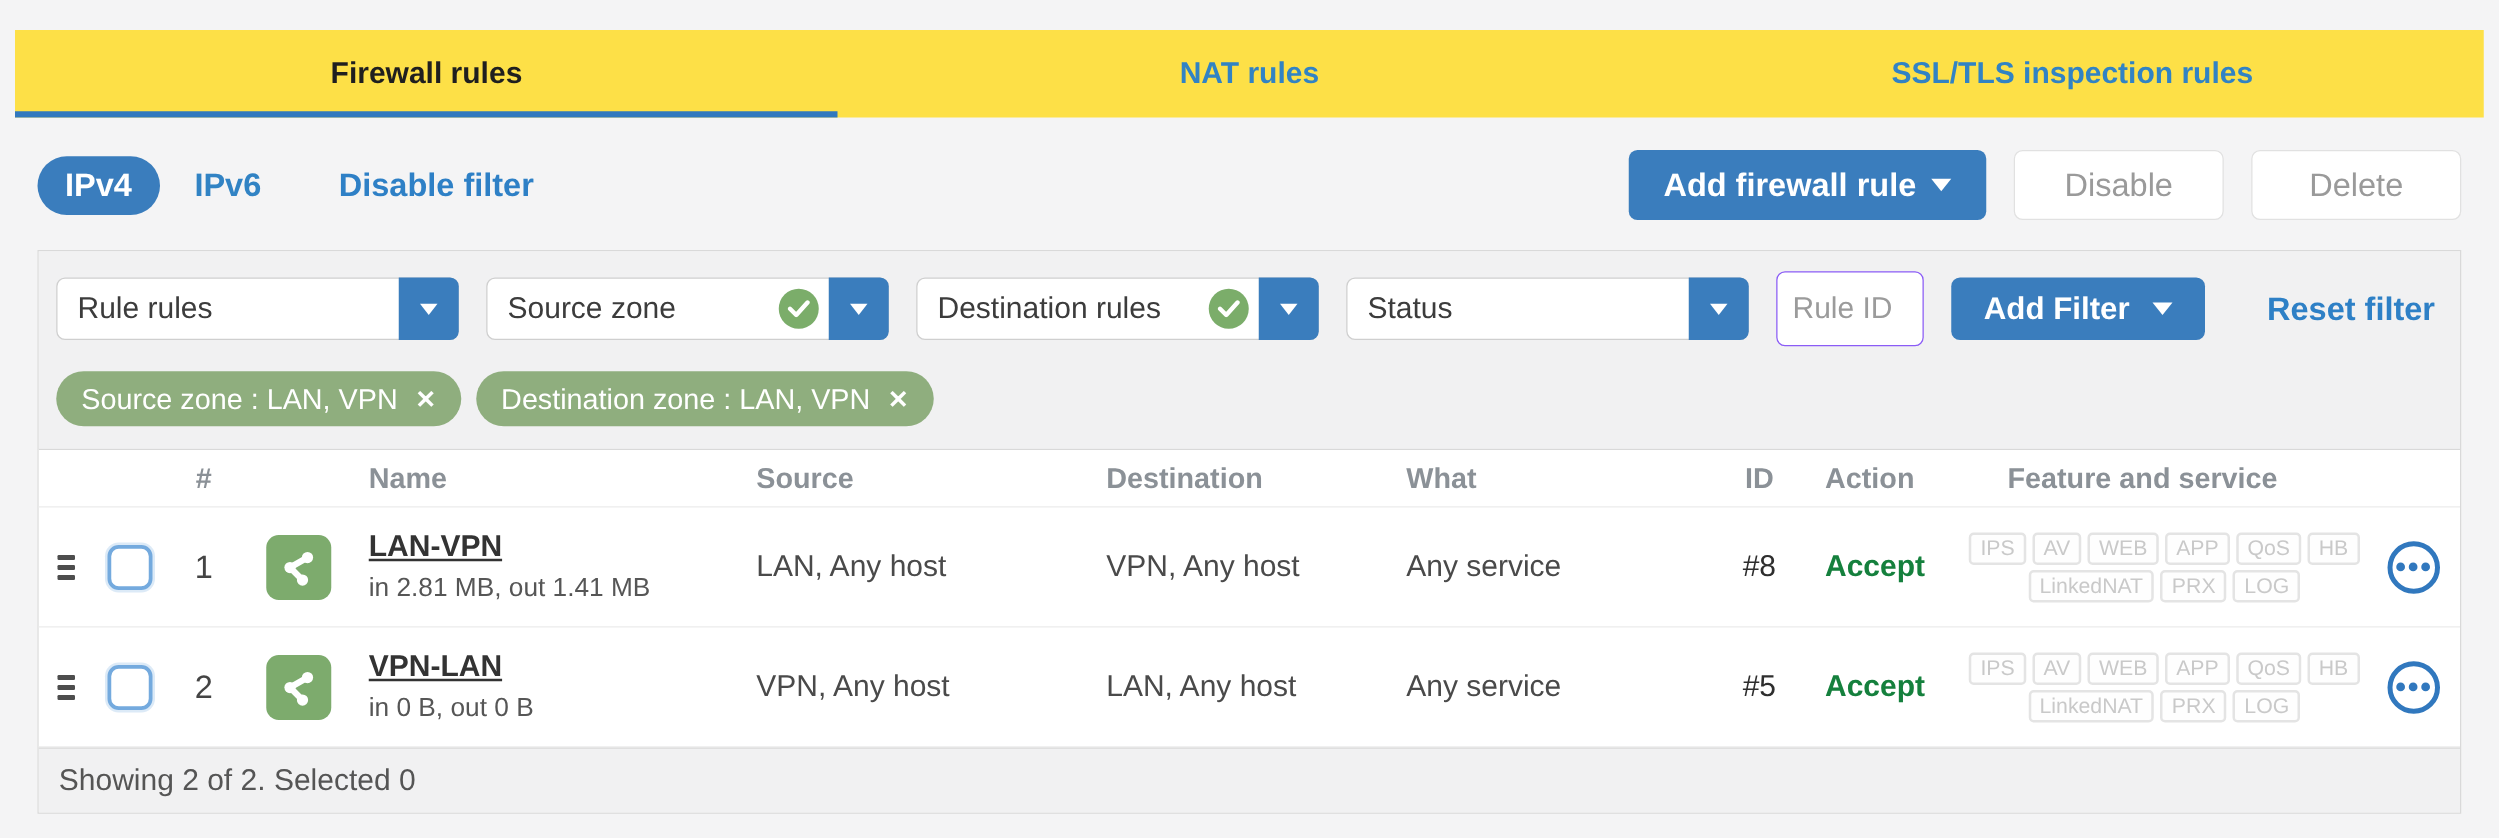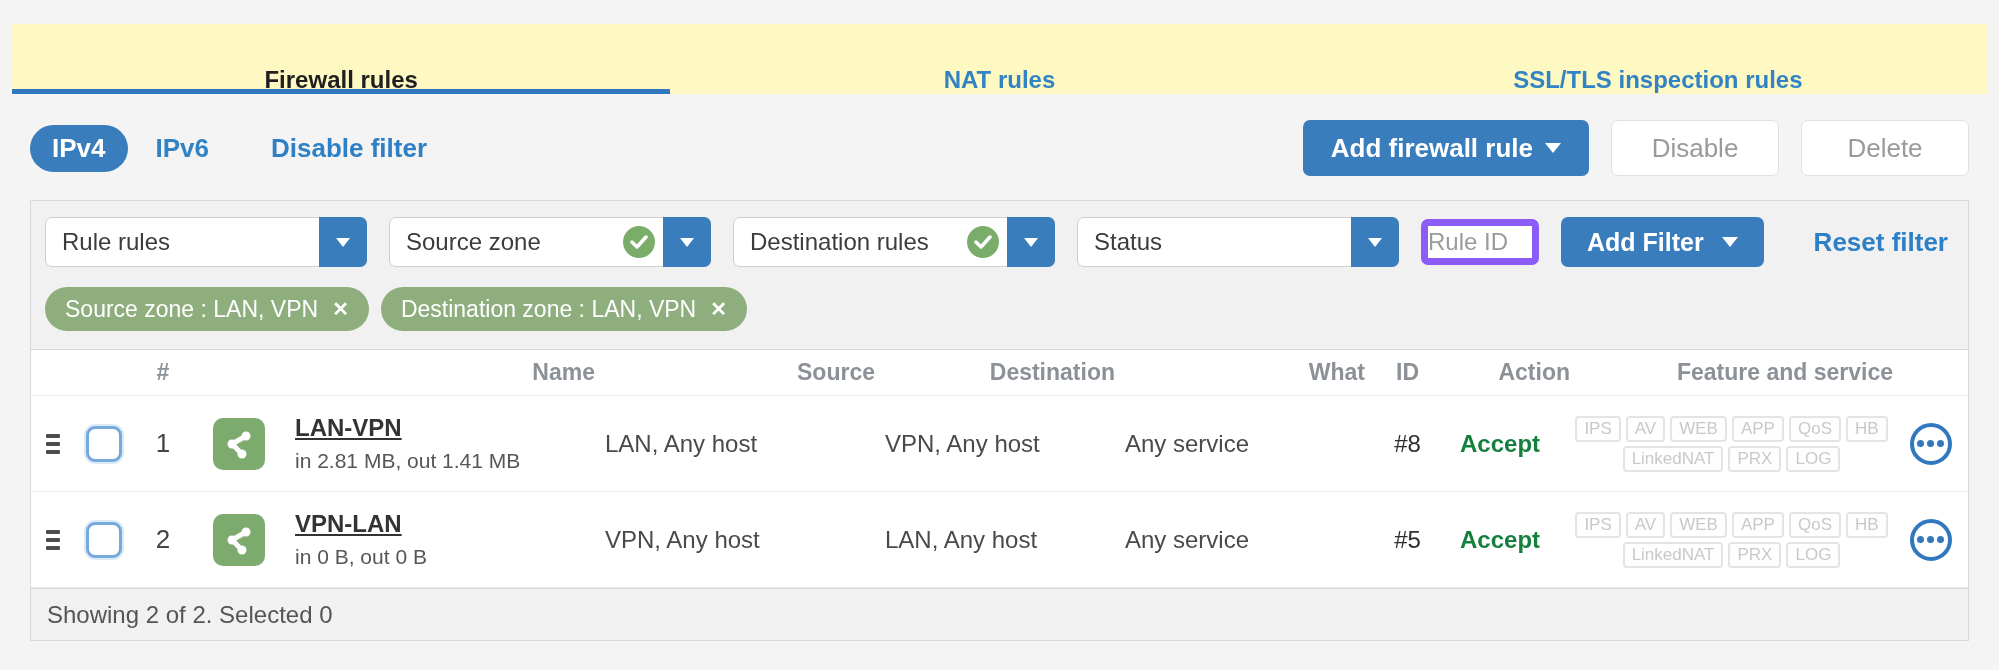--- a/index.html
+++ b/index.html
@@ -1,19 +1,19 @@
 <!DOCTYPE html>
 <html><head>
 <meta charset="utf-8">
 <style>
   * { margin:0; padding:0; box-sizing:border-box; }
   html,body { width:1999px; height:670px; background:#f4f4f5; font-family:"Liberation Sans", sans-serif; overflow:hidden; }
 
   
-  .tabbar { margin:24px 12px 0; height:70px; background:#fef9c3; display:flex;align-items:flex-end; }
+  .tabbar { margin:24px 12px 0; height:70px; background:#fde047; display:flex; }
   .tab { flex:1; display:flex; align-items:center; justify-content:center; position:relative;
          font-size:24px; font-weight:bold; color:#3183c4; cursor:pointer; }
   .tab.active { color:#1f1f1f; }
   .tab.active::after { content:""; position:absolute; left:0; right:0; bottom:0; height:5px; background:#3178be; }
 
   
   .toolbar { margin:26px 30px 0; display:flex; align-items:center; height:56px; }
   .pill { background:#3a7dbd; color:#fff; font-size:26px; font-weight:bold; padding:8px 22px; border-radius:28px; }
   .ipv6 { color:#3183c4; font-size:26px; font-weight:bold; margin-left:28px; }
   .link { color:#2e80c6; font-size:26px; font-weight:bold; cursor:pointer; }
@@ -29,37 +29,37 @@
   .panel { margin:24px 30px 0; border:1px solid #d9d9d9; }
   .filter-section { background:#f1f1f2; padding:16px 14px 18px; }
   .filter-row { display:flex; align-items:center; gap:22px; }
   .dd { width:322px; height:50px; background:#fff; border:1px solid #cfcfcf; border-radius:7px; display:flex; align-items:center; position:relative; }
   .dd-label { font-size:24px; color:#3c3c3c; padding-left:16px; }
   .dd-btn { margin-left:auto; width:48px; height:50px; margin-right:-1px; background:#3a7dbd; border-radius:0 7px 7px 0;
             display:flex; align-items:center; justify-content:center; cursor:pointer; }
   .dd-btn .chev { border-left-width:7px; border-right-width:7px; border-top-width:9px; }
   .check-circle { width:32px; height:32px; border-radius:50%; background:#7bad6a; display:flex; align-items:center; justify-content:center; margin-left:auto; margin-right:8px; flex:none; }
   .check-circle + .dd-btn { margin-left:0; }
-  .rule-id { width:118px; height:46px; border:7px solid #8b5cf6; border-radius:7px; background:#fff; font-size:24px; color:#9b9b9b;
-             padding-left:0; font-family:"Liberation Sans", sans-serif; outline:none; }
+  .rule-id { width:118px; height:60px; border:1px solid #8b5cf6; border-radius:7px; background:#fff; font-size:24px; color:#9b9b9b;
+             padding-left:12px; font-family:"Liberation Sans", sans-serif; outline:none; }
   .rule-id::placeholder { color:#9b9b9b; }
   .add-filter { height:50px; background:#3a7dbd; color:#fff; font-weight:bold; font-size:25px; border-radius:7px; padding:0 26px; gap:18px; }
   .add-filter .chev { border-left-width:8px; border-right-width:8px; border-top-width:10px; }
   .reset { margin-left:auto; margin-right:6px; }
 
   .chips-row { display:flex; gap:12px; margin-top:20px; }
   .chip { background:#8fae7e; color:#fff; font-size:23px; padding:0 20px; height:44px; border-radius:23px;
           display:flex; align-items:center; gap:14px; }
   .chip .x { font-weight:bold; font-size:20px; cursor:pointer; }
 
   
   .table { background:#fff; border-top:1px solid #d9d9d9; }
   .grid { display:grid; grid-template-columns:44px 58px 60px 92px 310px 280px 240px 250px 85px 120px 1fr 75px; align-items:center; }
   .thead { height:46px; border-bottom:1px solid #ececec; color:#8b9197; font-size:23px; font-weight:bold; }
-  .th-left { text-align:right; padding-left:10px; }
+  .th-left { text-align:left; padding-left:10px; }
   .th-center { text-align:center; }
   .trow { height:96px; border-bottom:1px solid #ececec; }
   .num { text-align:center; font-size:26px; color:#444; }
   .txt { font-size:24px; color:#4a4a4a; padding-left:10px; }
   .name-cell { padding-left:10px; }
   .rule-name { font-size:24px; font-weight:bold; color:#333; text-decoration:underline; cursor:pointer; display:inline-block; }
   .traffic { font-size:21px; color:#565656; margin-top:7px; }
   .idv { text-align:center; font-size:24px; color:#2e2e2e; }
   .action { font-size:24px; font-weight:bold; color:#15803d; padding-left:10px; }
 

